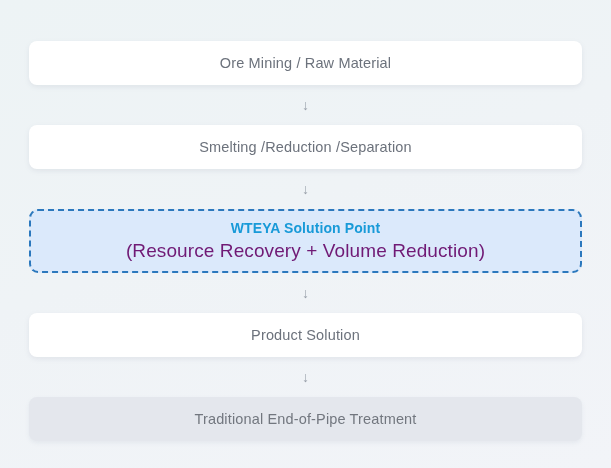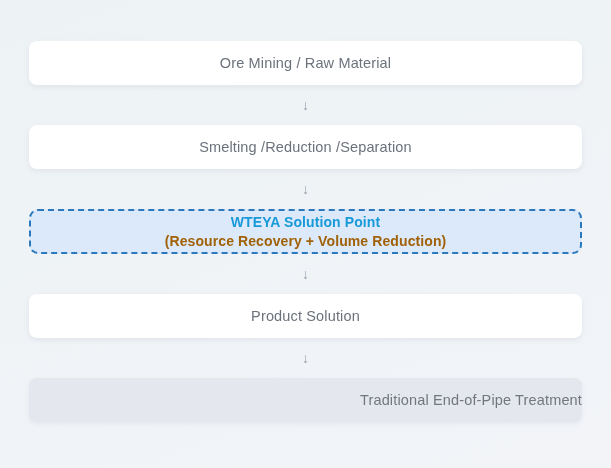--- a/index.html
+++ b/index.html
@@ -41,46 +41,45 @@
   .node-plain .node-label {
     font-size: 14.5px;
     color: #6c727c;
     letter-spacing: 0.15px;
     font-weight: 400;
   }
   .node-muted {
     height: 44px;
     background: #e4e7ed;
     box-shadow: 0 2px 4px rgba(120, 135, 155, 0.10);
-    justify-content: flex-end;
   }
   .node-muted .node-label {
     font-size: 14.5px;
     color: #72777f;
     letter-spacing: 0.15px;
     font-weight: 400;
   }
   .node-highlight {
-    height: 45px;
+    height: 64px;
     background: #dbe9fb;
     border: 2px dashed #2b78bd;
     border-radius: 9px;
     flex-direction: column;
     line-height: 1.35;
   }
   .node-highlight .hl-line1 {
     font-size: 14px;
     font-weight: bold;
     color: #189ad8;
     letter-spacing: 0.1px;
   }
   .node-highlight .hl-line2 {
-    font-size: 14px;
-    font-weight: bold;
-    color: #a16207;
+    font-size: 19px;
+    font-weight: normal;
+    color: #701a75;
     letter-spacing: 0.1px;
   }
   .connector {
     height: 40px;
     display: flex;
     align-items: center;
     justify-content: center;
   }
   .arrow-glyph {
     font-size: 14px;

